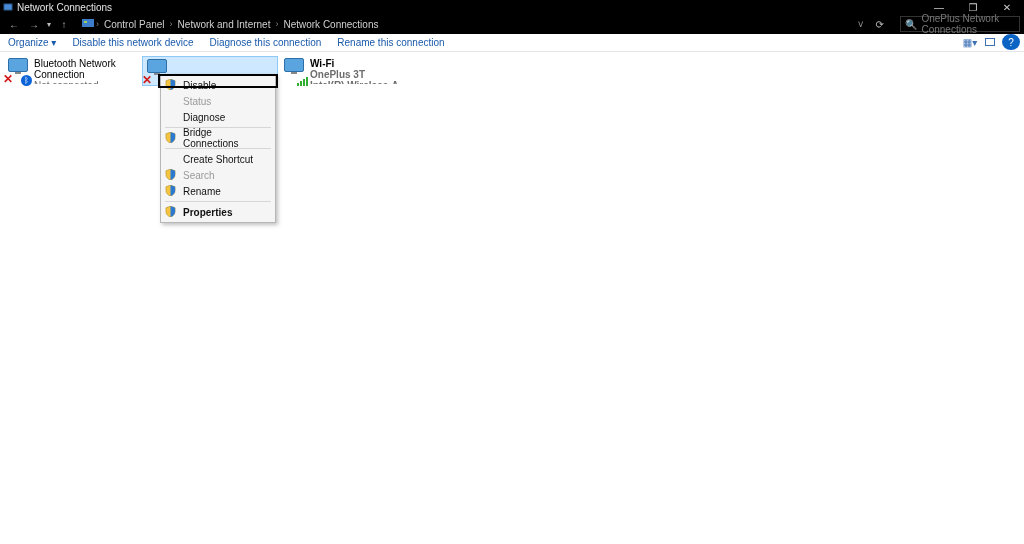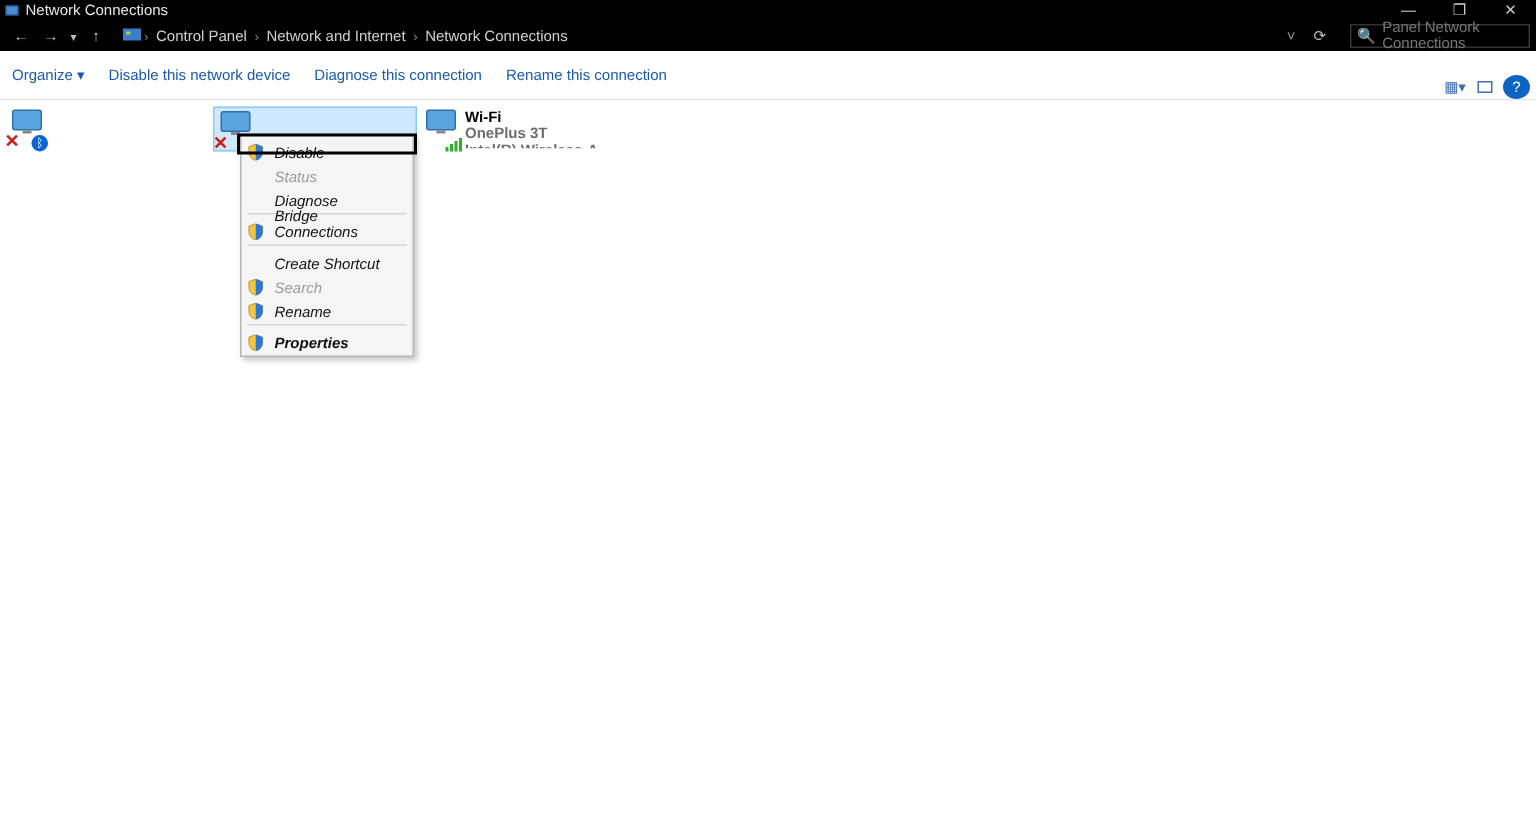--- a/index.html
+++ b/index.html
@@ -16,21 +16,21 @@
   .navbtn { width: 20px; height: 16px; display:flex; align-items:center; justify-content:center; color:#bbb; }
   .breadcrumb { display: flex; align-items: center; height: 18px;  border:0 solid #222; margin-left:4px; padding:0 4px;flex:1; }
   .crumb { padding: 0 3px; color:#d0d0d0;}
   .crumbsep { color:#888; padding:0 2px; font-size:9px;}
   .dropbtn { margin-left:auto;color:#999; padding:0 6px;}
   .refbtn { color:#bbb; padding:0 6px;}
   .searchbox { width:120px; height:16px; border:1px solid #333; margin-left:6px; display:flex; align-items:center; padding:0 4px; color:#777; font-size:10px;}
   .searchbox .sicon { margin-right:4px; font-size:10px;}
 
   
-  .cmdbar { height: 33px; background:#fff; border-bottom:1px solid #e5e5e5; display:flex; align-items:flex-end; font-size:10px; color:#1a5aab;}
+  .cmdbar { height: 18px; background:#fff; border-bottom:1px solid #e5e5e5; display:flex; align-items:flex-start; font-size:10px; color:#1a5aab;}
   .cmditem { padding:0 8px; height:100%; display:flex; align-items:center; cursor:default;}
   .cmditem.first { color:#1a5aab;}
   .cmdspacer { flex:1;}
   .cmdicon { width:20px; height:16px; display:flex;align-items:center;justify-content:center;color:#3b6fb6;}
   .cmdicon svg, .cmdicon span { pointer-events:none;}
   .helpq { width:18px;height:16px;border-radius:50%;background:#0b63c4;color:#fff;display:flex;align-items:center;justify-content:center;font-size:10px;margin:0 4px 0 2px;}
 
   
   .content { position: relative; height: calc(544px - 14px - 20px - 18px); background:#fff; }
 
@@ -47,21 +47,21 @@
   .monitor::after{content:"";position:absolute;bottom:-3px;left:6px;width:6px;height:2px;background:#888;}
   .overlay-x { position:absolute; bottom:-2px; left:-3px; color:#d21b1b; font-weight:bold; font-size:12px;}
   .overlay-bt { position:absolute; bottom:-2px; right:-2px; width:11px;height:11px;border-radius:50%;background:#0b63d8;color:#fff;font-size:8px;display:flex;align-items:center;justify-content:center;}
   .wifi-bars { position:absolute; bottom:-2px; right:-2px; display:flex;align-items:flex-end;gap:1px;}
   .wifi-bars span{width:2px;background:#2fae2f;display:block;}
   .wifi-bars span:nth-child(1){height:3px;} .wifi-bars span:nth-child(2){height:5px;}
   .wifi-bars span:nth-child(3){height:7px;} .wifi-bars span:nth-child(4){height:9px;}
 
   
   .ctxmenu { position:absolute; width:116px; background:#f5f5f5; border:1px solid #b6b6b6; box-shadow:2px 2px 4px rgba(0,0,0,.25); font-size:10px; padding:2px 0;}
-  .ctxitem { height:16px; display:flex; align-items:flex-end; padding:0 6px 0 22px; position:relative; color:#111;font-style:italic;}
+  .ctxitem { height:16px; display:flex; align-items:center; padding:0 6px 0 22px; position:relative; color:#111;}
   .ctxitem.disabled { color:#9a9a9a;}
   .ctxitem.bold { font-weight:600;}
   .ctxsep { height:1px; background:#d6d6d6; margin:2px 4px;}
   .ctxshield { position:absolute; left:4px; width:12px;height:12px;}
   .ctxshield svg{display:block;}
   .ctxhl { position:absolute; border:2px solid #000; pointer-events:none;}
 
 </style>
 </head>
 <body>
@@ -94,21 +94,21 @@
     <span class="crumb">Control Panel</span>
     <span class="crumbsep">›</span>
     <span class="crumb">Network and Internet</span>
     <span class="crumbsep">›</span>
     <span class="crumb">Network Connections</span>
     <span class="dropbtn">˅</span>
     <span class="refbtn">⟳</span>
   </div>
   <div class="searchbox">
     <span class="sicon">🔍</span>
-    <span>Panel Network Connections</span>
+    <span>OnePlus Network Connections</span>
   </div>
 </div>
 
 <div class="cmdbar">
   <div class="cmditem first">Organize ▾</div>
   <div class="cmditem">Disable this network device</div>
   <div class="cmditem">Diagnose this connection</div>
   <div class="cmditem">Rename this connection</div>
   <div class="cmdspacer"></div>
   <div class="cmdicon">
@@ -121,20 +121,25 @@
 </div>
 
 <div class="content">
 
   <div class="adapter" style="left:4px; top:4px;">
     <div class="ad-icon">
       <div class="monitor"></div>
       <div class="overlay-x">✕</div>
       <div class="overlay-bt">ᛒ</div>
     </div>
+    <div class="ad-txt">
+      <span class="ad-name">Bluetooth Network Connection</span>
+      <span class="ad-status">Not connected</span>
+      <span class="ad-device">Bluetooth Device (Personal Area …</span>
+    </div>
   </div>
 
   <div class="adapter selected" style="left:142px; top:4px;">
     <div class="ad-icon">
       <div class="monitor"></div>
       <div class="overlay-x">✕</div>
     </div>
   </div>
 
   <div class="adapter" style="left:280px; top:4px;font-weight:bold;">

